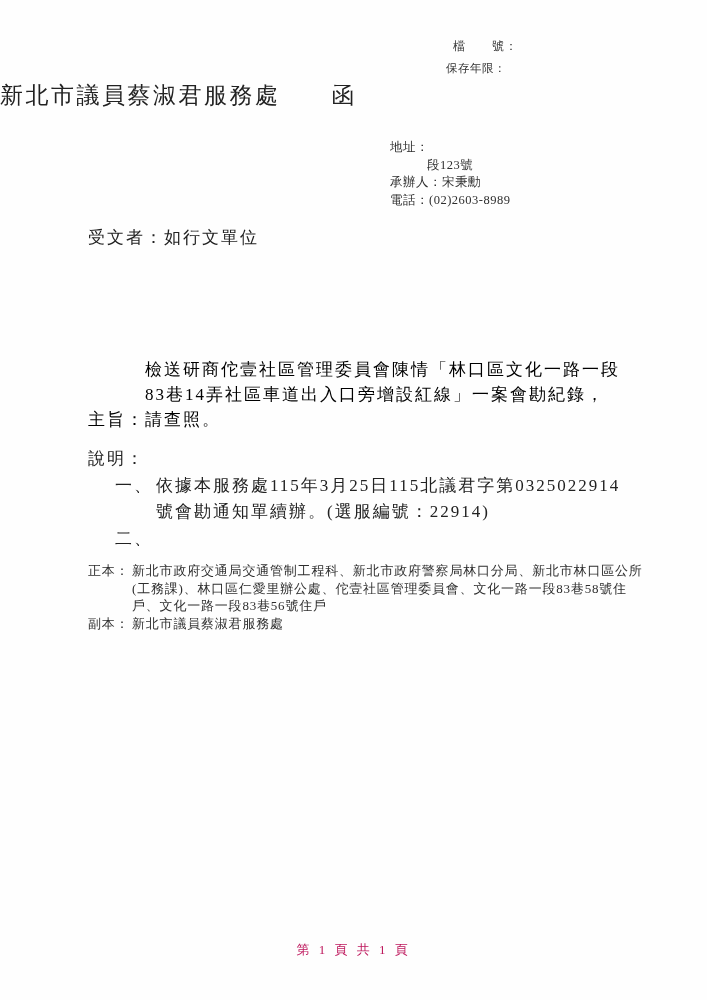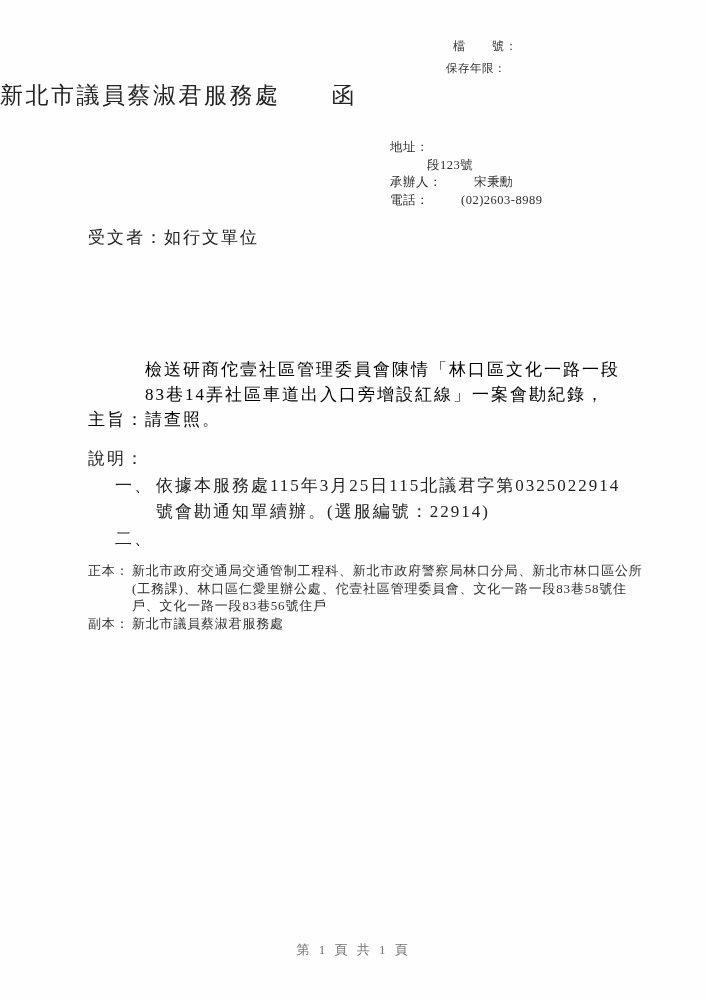--- a/index.html
+++ b/index.html
@@ -32,21 +32,21 @@
     font-size: 23px; letter-spacing: 2.5px;
     font-weight: 500; color: #222;
   }
   
   .sender-block {
     position: absolute; left: 390px; top: 139px;
     font-size: 12.5px; line-height: 17.5px;
     letter-spacing: 0.5px; color: #2e2e2e;
     width: 290px;
   }
-  .sender-row { display: flex; gap: 32px; }
+  .sender-row { display: flex; }
   .sender-label { white-space: nowrap; }
   .addr-line2 { padding-left: 37px; }
   
   .recipient-line {
     position: absolute; left: 88px; top: 226px;
     font-size: 17px; letter-spacing: 2px; color: #222;
   }
   
   .meta-block {
     position: absolute; left: 88px; top: 261px;
@@ -77,21 +77,21 @@
     font-size: 13px; line-height: 17.5px; letter-spacing: 0.8px;
     color: #2e2e2e; width: 575px;
   }
   .copy-row { display: flex; }
   .copy-label { white-space: nowrap; width: 44px; flex: 0 0 44px; }
   .copy-text { width: 520px; }
   
   .page-footer {
     position: absolute; left: 0; right: 0; top: 941px;
     text-align: center;
-    font-size: 13px; letter-spacing: 3px; color: #737373;
+    font-size: 13px; letter-spacing: 3px; color: #be185d;
   }
 </style>
 </head>
 <body>
 
 <div class="page">
 
   <div class="stamp-file-no">檔　　號：</div>
   <div class="stamp-retention">保存年限：</div>
 

